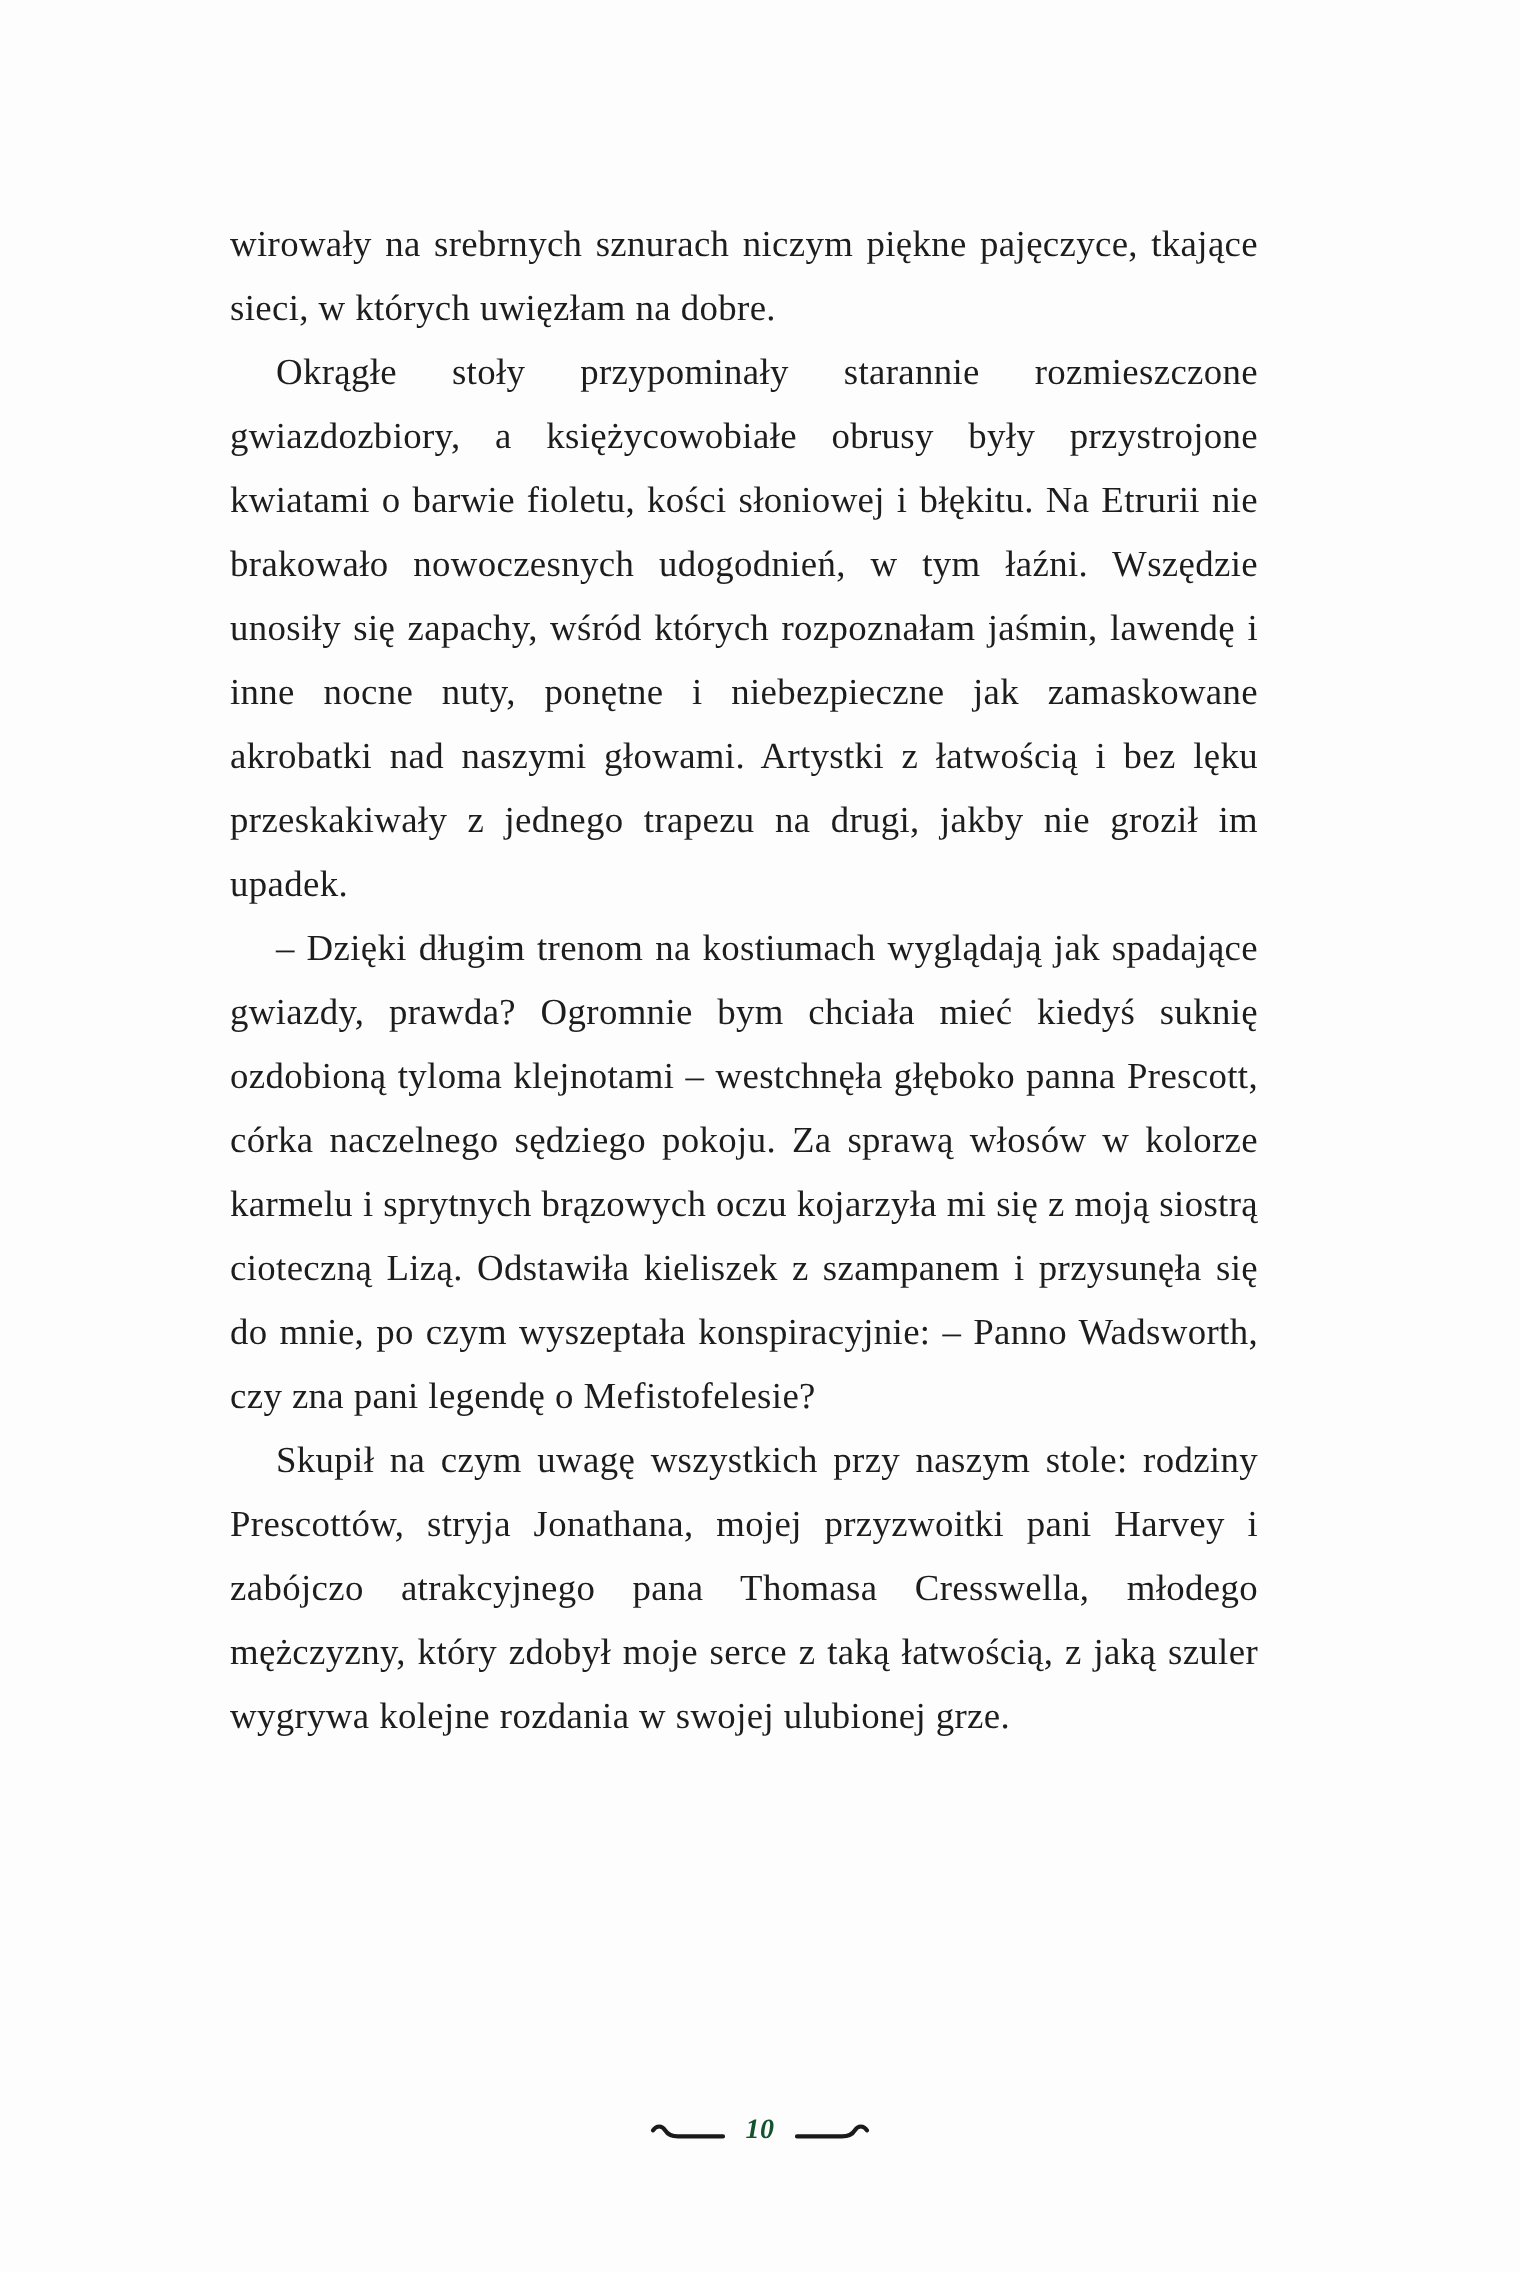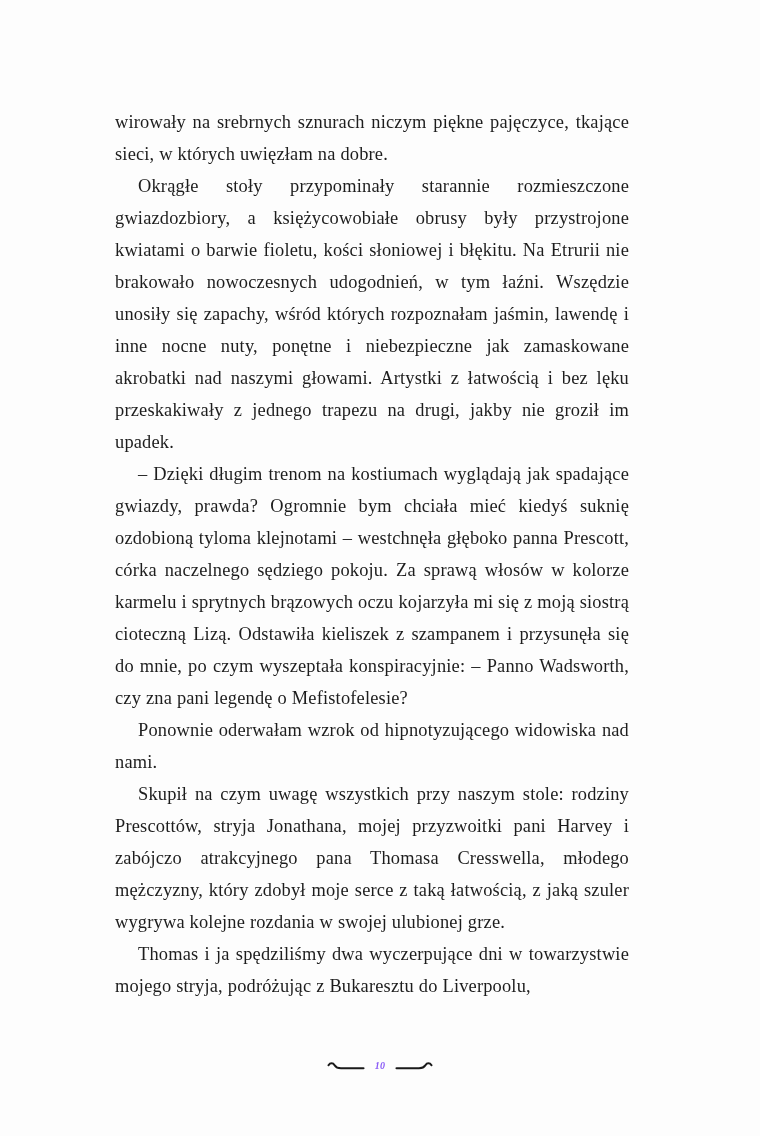--- a/index.html
+++ b/index.html
@@ -55,24 +55,24 @@
     top: 1054px;
     display: flex;
     align-items: center;
     justify-content: center;
     gap: 9px;
     height: 26px;
   }
 
   .folio-number {
     font-family: "Liberation Serif", "DejaVu Serif", serif;
-    font-size: 10px;
+    font-size: 14px;
     font-style: italic;
     font-weight: 700;
-    color: #8b5cf6;
+    color: #14532d;
     letter-spacing: 0.02em;
     line-height: 1;
     transform: translateY(-1px);
   }
 
   .ornament {
     display: block;
     width: 40px;
     height: 14px;
   }
@@ -85,23 +85,21 @@
 </style>
 </head>
 <body>
 
 <div class="page">
 
   <div class="text-block">
     <p class="para no-indent">wirowały na srebrnych sznurach niczym piękne pajęczyce, tkające sieci, w których uwięzłam na dobre.</p>
     <p class="para">Okrągłe stoły przypominały starannie rozmieszczone gwiazdozbiory, a księżycowobiałe obrusy były przystrojone kwiatami o barwie fioletu, kości słoniowej i błękitu. Na Etrurii nie brakowało nowoczesnych udogodnień, w tym łaźni. Wszędzie unosiły się zapachy, wśród których rozpoznałam jaśmin, lawendę i inne nocne nuty, ponętne i niebezpieczne jak zamaskowane akrobatki nad naszymi głowami. Artystki z łatwością i bez lęku przeskakiwały z jednego trapezu na drugi, jakby nie groził im upadek.</p>
     <p class="para">– Dzięki długim trenom na kostiumach wyglądają jak spadające gwiazdy, prawda? Ogromnie bym chciała mieć kiedyś suknię ozdobioną tyloma klejnotami – westchnęła głęboko panna Prescott, córka naczelnego sędziego pokoju. Za sprawą włosów w kolorze karmelu i sprytnych brązowych oczu kojarzyła mi się z moją siostrą cioteczną Lizą. Odstawiła kieliszek z szampanem i przysunęła się do mnie, po czym wyszeptała konspiracyjnie: – Panno Wadsworth, czy zna pani legendę o Mefistofelesie?</p>
-    <p class="para">Ponownie oderwałam wzrok od hipnotyzującego widowiska nad nami.</p>
     <p class="para">Skupił na czym uwagę wszystkich przy naszym stole: rodziny Prescottów, stryja Jonathana, mojej przyzwoitki pani Harvey i zabójczo atrakcyjnego pana Thomasa Cresswella, młodego mężczyzny, który zdobył moje serce z taką łatwością, z jaką szuler wygrywa kolejne rozdania w swojej ulubionej grze.</p>
-    <p class="para">Thomas i ja spędziliśmy dwa wyczerpujące dni w towarzystwie mojego stryja, podróżując z Bukaresztu do Liverpoolu,</p>
   </div>
 
   <div class="folio">
     <svg class="ornament" viewBox="0 0 40 14">
       <path d="M2.5 5.2 C4.2 2.6, 7.0 2.6, 8.6 5.2 C10.0 7.5, 12.4 8.2, 15.0 8.2 L37.5 8.2"></path>
     </svg>
     <span class="folio-number">10</span>
     <svg class="ornament" viewBox="0 0 40 14">
       <path d="M2.5 8.2 L25.0 8.2 C27.6 8.2, 30.0 7.5, 31.4 5.2 C33.0 2.6, 35.8 2.6, 37.5 5.2"></path>
     </svg>

